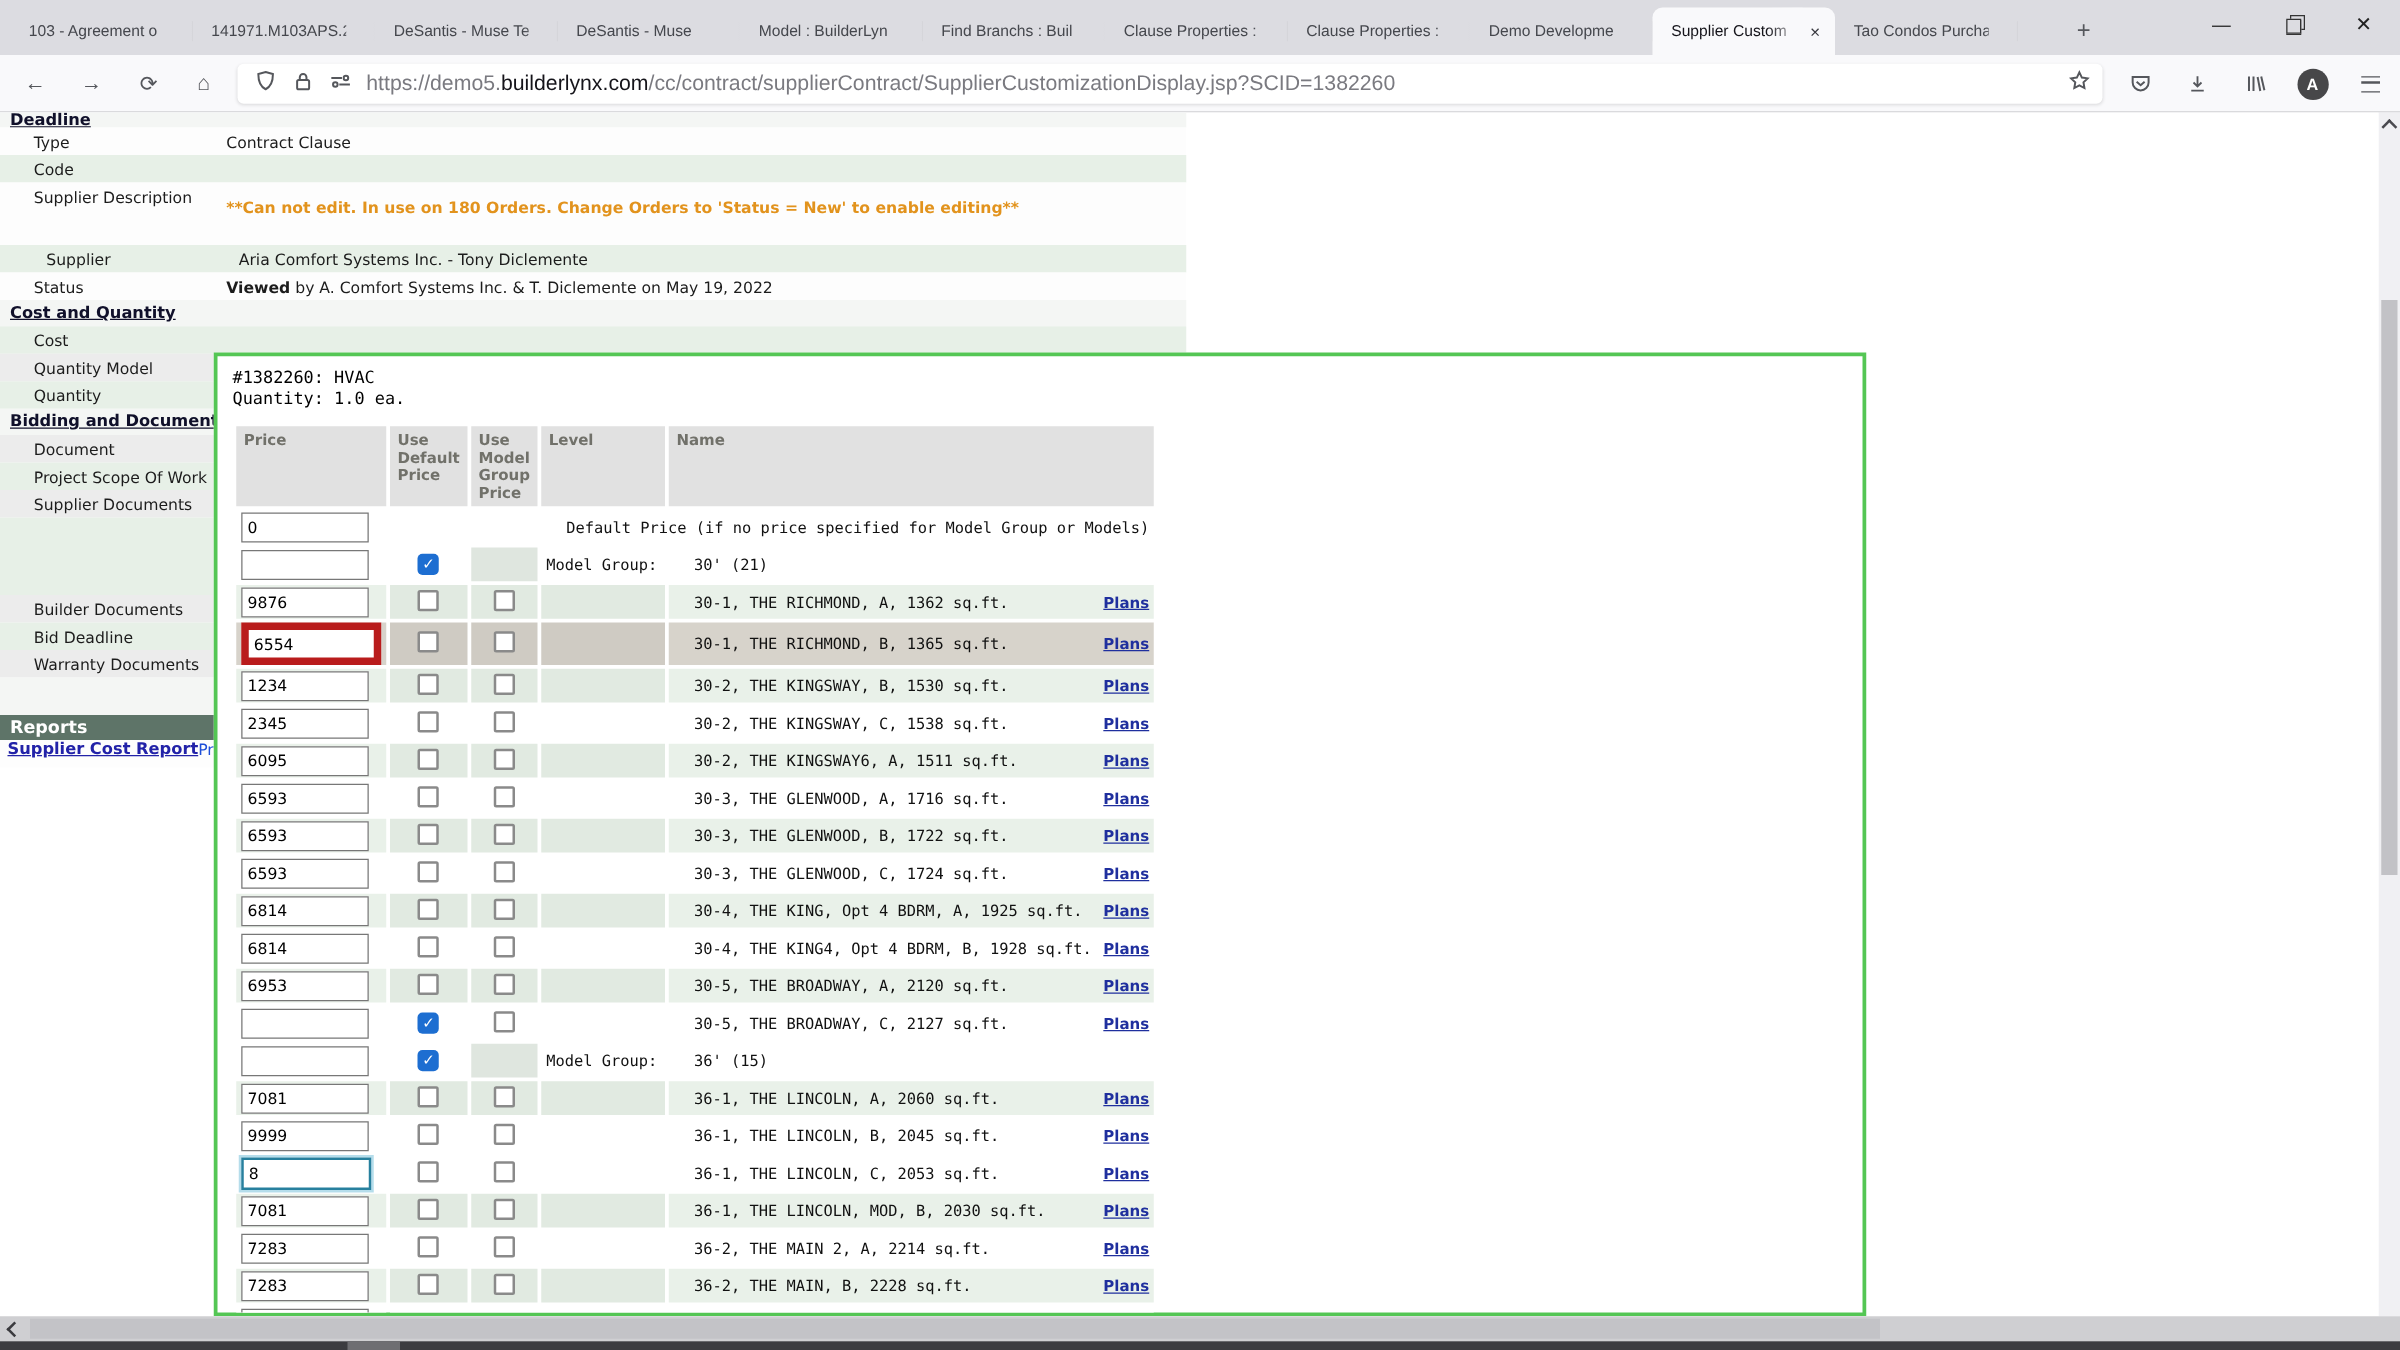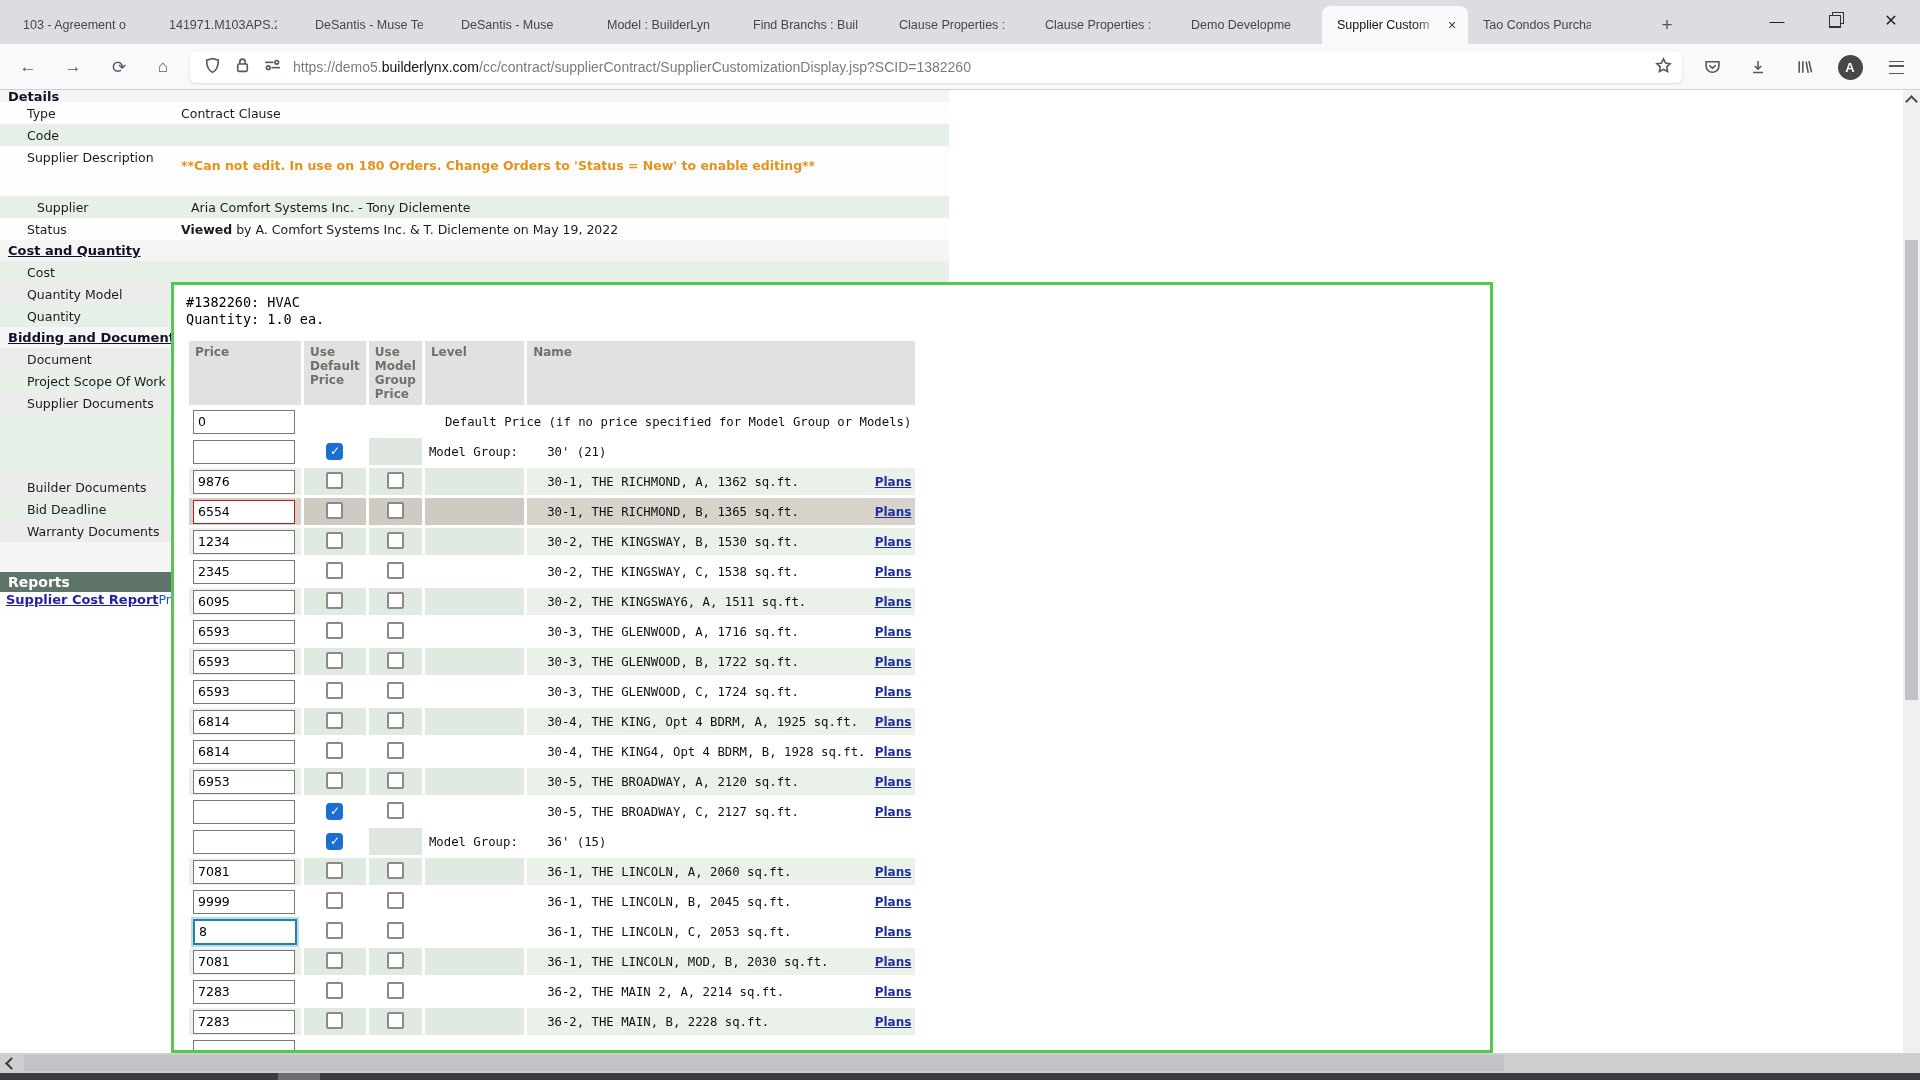--- a/index.html
+++ b/index.html
@@ -28,21 +28,21 @@
   .restore-glyph{position:relative;width:10px;height:10px;border:1.4px solid #333;background:#dcdce1;margin-top:3px;}
   .restore-glyph::before{content:"";position:absolute;left:2px;top:-5px;width:10px;height:10px;border:1.4px solid #333;}
   .restore-glyph::after{content:"";position:absolute;left:-1.4px;top:-1.4px;width:10px;height:10px;background:#dcdce1;border:1.4px solid #333;}
 
   #toolbar{position:absolute;left:0;top:44px;width:1920px;height:46px;background:#f9f9fb;border-bottom:1px solid #cfcfd4;box-sizing:border-box;}
   .nav-ic{position:absolute;top:7px;width:32px;height:32px;display:flex;align-items:center;justify-content:center;
        font-size:17px;color:#55575c;border-radius:4px;}
   #urlbar{position:absolute;left:190px;top:7px;width:1492px;height:32px;background:#fff;border-radius:5px;
        box-shadow:0 1px 3px rgba(0,0,0,.13);display:flex;align-items:center;}
   #urlbar svg{flex:0 0 auto;}
-  #url-text{margin-left:12px;font-size:14px;color:#7a7a80;white-space:nowrap;overflow:hidden;flex:1 1 auto;}
+  #url-text{margin-left:12px;font-size:17px;color:#7a7a80;white-space:nowrap;overflow:hidden;flex:1 1 auto;}
   #url-text .dom{color:#15141a;}
   #star-wrap{flex:0 0 auto;margin-right:10px;}
   .tb-right{position:absolute;top:7px;width:32px;height:32px;display:flex;align-items:center;justify-content:center;border-radius:4px;}
   #acct-btn .avatar{width:25px;height:25px;border-radius:50%;background:#474749;color:#fff;font-size:13px;font-weight:bold;
        display:flex;align-items:center;justify-content:center;}
   .hamburger{width:15px;height:11px;border-top:1.6px solid #55575c;border-bottom:1.6px solid #55575c;position:relative;}
   .hamburger::after{content:"";position:absolute;left:0;right:0;top:3.6px;height:1.6px;background:#55575c;}
 
   
   #content{position:absolute;left:0;top:90px;width:1903px;height:963px;background:#fff;overflow:hidden;
@@ -68,21 +68,21 @@
   #price-table{border-collapse:separate;border-spacing:3px;margin-top:10px;}
   #price-table th{background:#e1e1e1;color:#71716a;font-size:12px;font-weight:bold;text-align:left;
        vertical-align:top;padding:4px 6px;font-family:"DejaVu Sans",sans-serif;}
   #price-table td{height:27px;padding:0 4px;font-size:12.3px;vertical-align:middle;box-sizing:border-box;}
   tr.r-green td{background:#e9f1e9;} tr.r-green td.aux{background:#e1eae1;}
   tr.r-white td{background:#ffffff;}
   tr.r-gray td{background:#d7d3cb;} tr.r-gray td.aux{background:#cfcbc3;}
   td.umgp-dis{background:#dfe6df !important;}
   .price-input{width:92px;height:20px;border:1px solid #777;background:#fff;font-size:12.5px;
        font-family:"DejaVu Sans",sans-serif;padding:1px 4px;box-sizing:content-box;}
-  tr.r-gray .price-input{border:1px solid #b91c1c;}
+  tr.r-gray .price-input{border:6px solid #b91c1c;}
   .price-input.focused{border:2px solid #27809e;box-shadow:0 0 0 2px rgba(90,180,210,.45);}
   .cb{display:inline-block;width:13px;height:13px;border:2px solid #8a8a8a;border-radius:2px;background:#fff;}
   .cb.checked{width:17px;height:17px;border:none;border-radius:4px;background:#1d6ed1;color:#fff;
        font-size:12px;font-weight:bold;text-align:center;line-height:17px;}
   .cb.checked::after{content:"✓";}
   td.cbcell{text-align:center;}
   .namecell{display:flex;justify-content:space-between;align-items:center;}
   .nametext{font-family:"DejaVu Sans Mono",monospace;color:#111;white-space:nowrap;padding-left:16px;}
   .plans{color:#1f2f9e;font-weight:bold;text-decoration:underline;font-size:12px;
        font-family:"DejaVu Sans",sans-serif;white-space:nowrap;}
@@ -217,21 +217,21 @@
     <div class="tb-right" style="left:1834px" id="acct-btn">
       <span class="avatar">A</span>
     </div>
     <div class="tb-right" style="left:1880px">
       <span class="hamburger"></span>
     </div>
   </div>
 
   <div id="content">
     <div id="sidebar">
-        <div class="sheading bg-page" style="height: 16px; margin-top: -4px; overflow: hidden; box-sizing: border-box;">Details</div>
+        <div class="sheading bg-page" style="height: 16px; margin-top: -4px; overflow: hidden; box-sizing: border-box;">Deadline</div>
         <div class="srow bg-white" style="min-height: 22px;">
           <div class="lab">Type</div>
           <div class="val">Contract Clause</div>
         </div>
         <div class="srow bg-green" style="min-height: 22px;">
           <div class="lab">Code</div>
           <div class="val"></div>
         </div>
         <div class="srow bg-white" style="min-height: 50px;">
           <div class="lab">Supplier Description</div>

